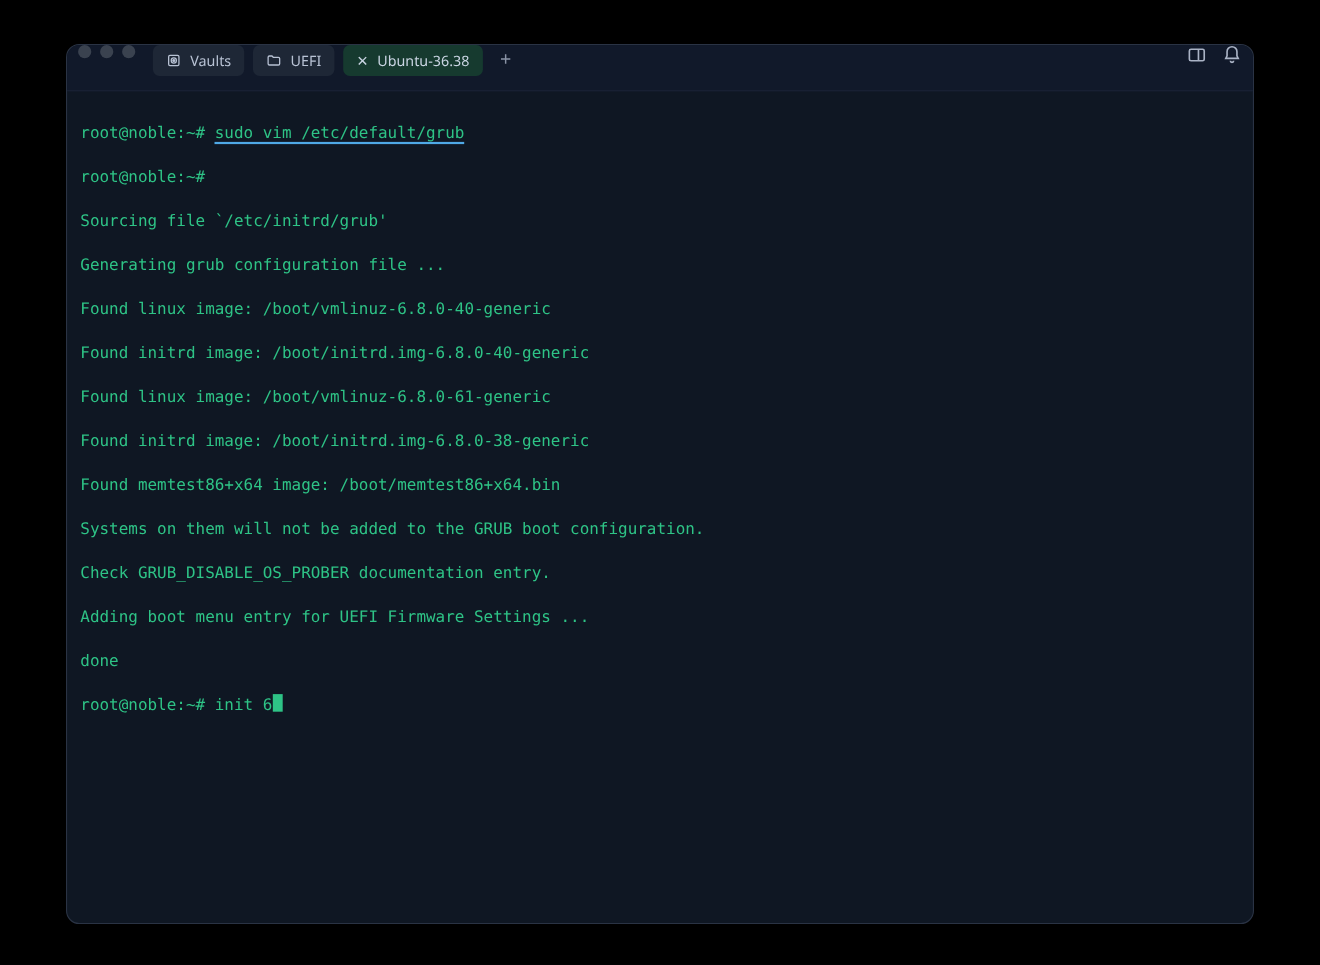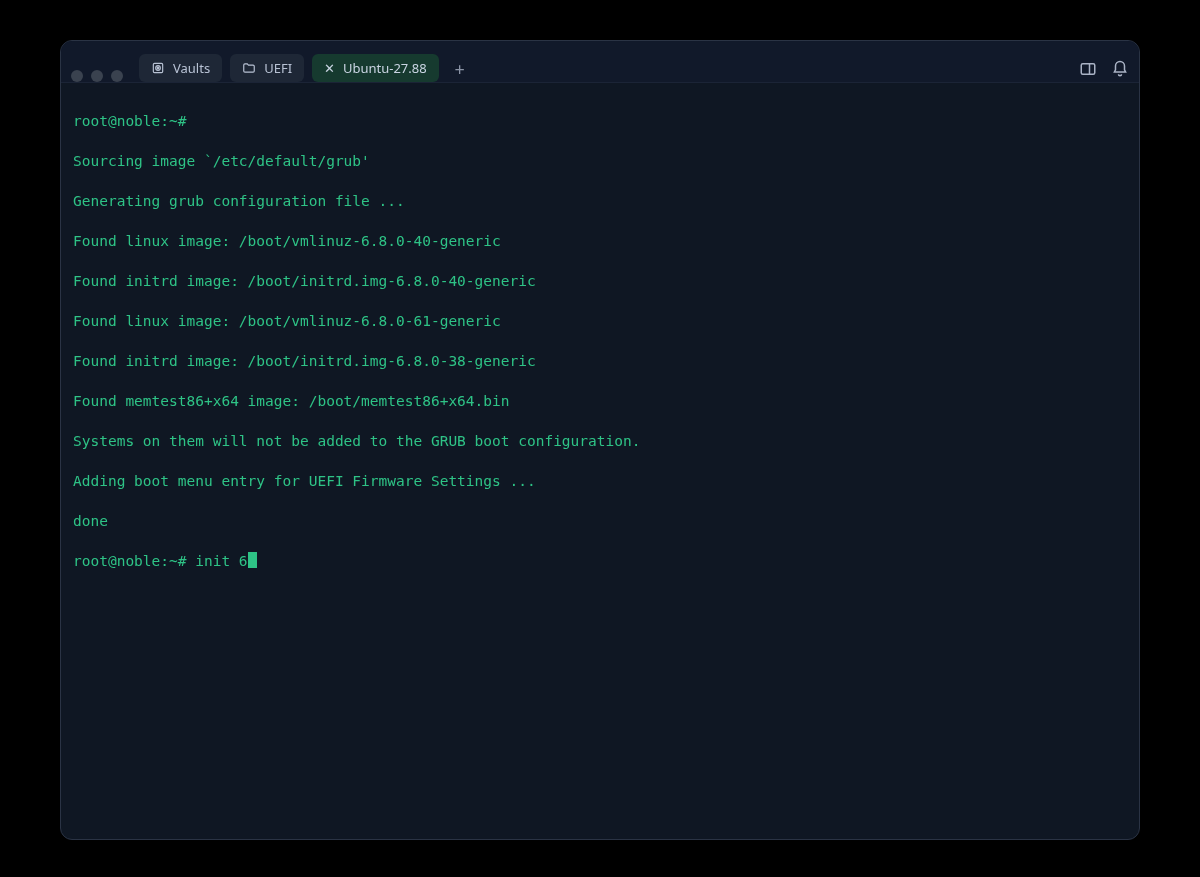--- a/index.html
+++ b/index.html
@@ -14,21 +14,21 @@
     left: 60px; top: 40px;
     width: 1080px; height: 800px;
     background: #0f1723;
     border: 1px solid #2a3344;
     border-radius: 12px;
     display: flex; flex-direction: column;
     overflow: hidden;
   }
   .titlebar {
     height: 42px;
-    display: flex; align-items: flex-end;
+    display: flex; align-items: flex-start;
     padding: 0 10px;
     gap: 8px;
     background: #11192a;
     border-bottom: 1px solid #1b2436;
   }
   .traffic { display: flex; gap: 8px; margin-right: 8px; }
   .dot {
     width: 12px; height: 12px; border-radius: 50%;
     background: #3a424f;
   }
@@ -106,21 +106,21 @@
       <span class="ico">
         <svg viewBox="0 0 24 24" fill="none" stroke="#b8c2d4" stroke-width="2">
           <path d="M3 7a2 2 0 0 1 2-2h4l2 2h8a2 2 0 0 1 2 2v8a2 2 0 0 1-2 2H5a2 2 0 0 1-2-2V7z"></path>
         </svg>
       </span>
       <span>UEFI</span>
     </div>
 
     <div class="tab active">
       <span class="x">✕</span>
-      <span>Ubuntu-27.88</span>
+      <span>Ubuntu-36.38</span>
     </div>
 
     <div class="plus">+</div>
 
     <div class="spacer"></div>
 
     <div class="right-icons">
       <span>
         <svg viewBox="0 0 24 24" fill="none" stroke-width="2">
           <rect x="3" y="5" width="18" height="14" rx="2"></rect>
@@ -130,27 +130,29 @@
       <span>
         <svg viewBox="0 0 24 24" fill="none" stroke-width="2">
           <path d="M6 8a6 6 0 1 1 12 0v5l1.5 3H4.5L6 13V8z"></path>
           <path d="M10 19a2 2 0 0 0 4 0"></path>
         </svg>
       </span>
     </div>
   </div>
 
   <div class="terminal">
+<span class="line"><span class="prompt">root@noble:~# </span><span class="cmd underline">sudo vim /etc/default/grub</span></span>
 <span class="line prompt">root@noble:~#</span>
-<span class="line">Sourcing image `/etc/default/grub'</span>
+<span class="line">Sourcing file `/etc/initrd/grub'</span>
 <span class="line">Generating grub configuration file ...</span>
 <span class="line">Found linux image: /boot/vmlinuz-6.8.0-40-generic</span>
 <span class="line">Found initrd image: /boot/initrd.img-6.8.0-40-generic</span>
 <span class="line">Found linux image: /boot/vmlinuz-6.8.0-61-generic</span>
 <span class="line">Found initrd image: /boot/initrd.img-6.8.0-38-generic</span>
 <span class="line">Found memtest86+x64 image: /boot/memtest86+x64.bin</span>
 <span class="line">Systems on them will not be added to the GRUB boot configuration.</span>
+<span class="line">Check GRUB_DISABLE_OS_PROBER documentation entry.</span>
 <span class="line">Adding boot menu entry for UEFI Firmware Settings ...</span>
 <span class="line">done</span>
 <span class="line"><span class="prompt">root@noble:~# </span><span class="cmd">init 6</span><span class="cursor"></span></span>
   </div>
 
 </div>
 
 </body></html>

